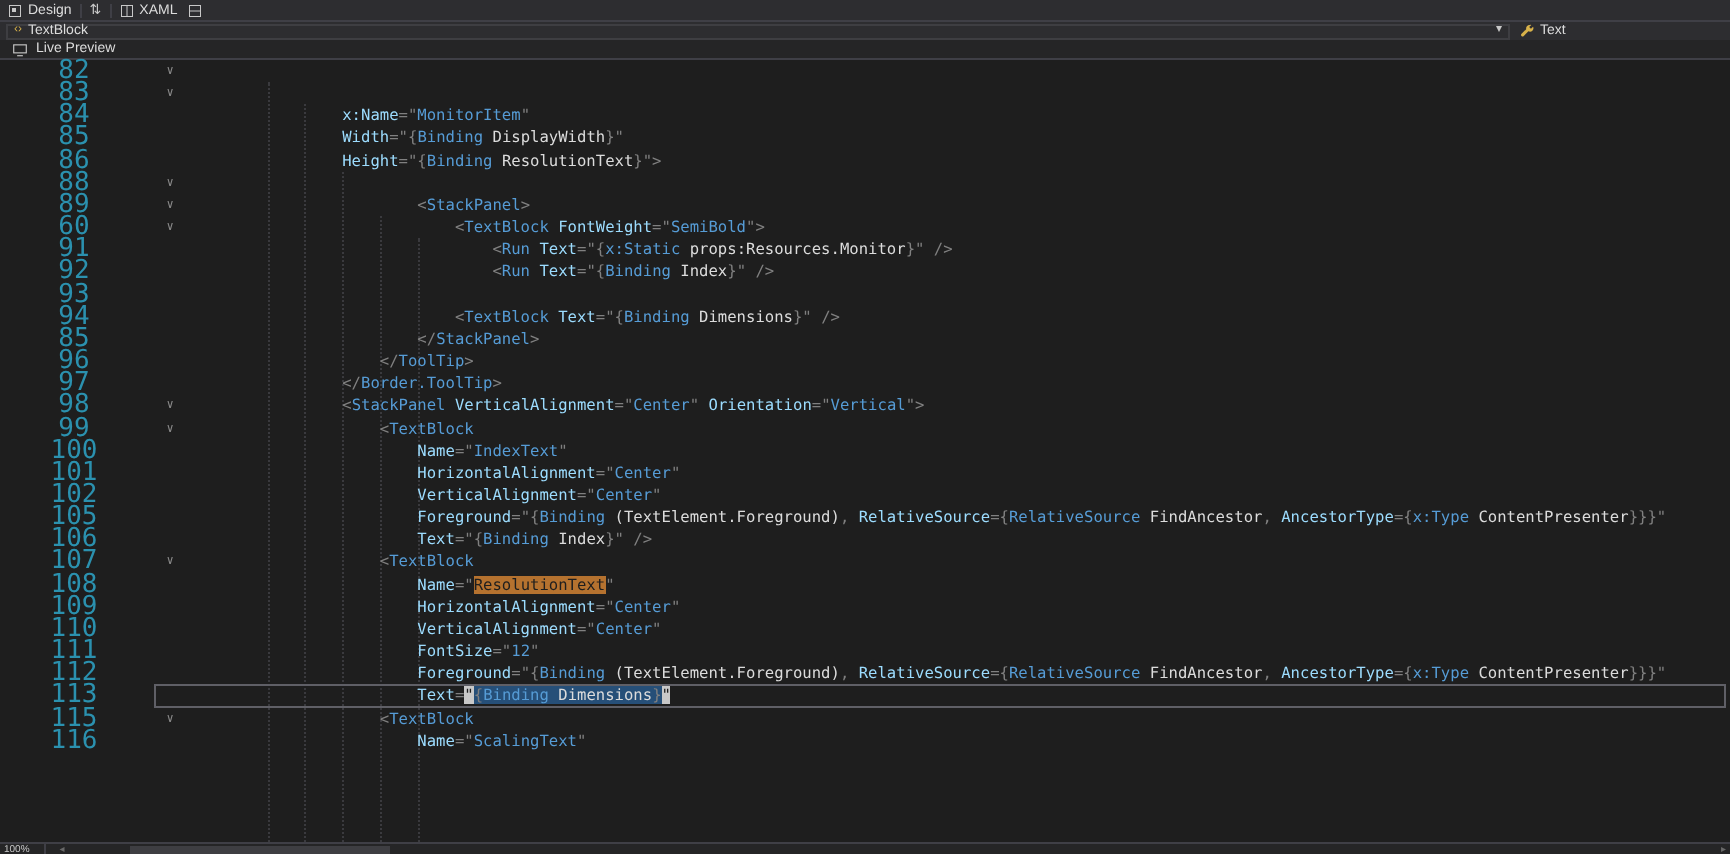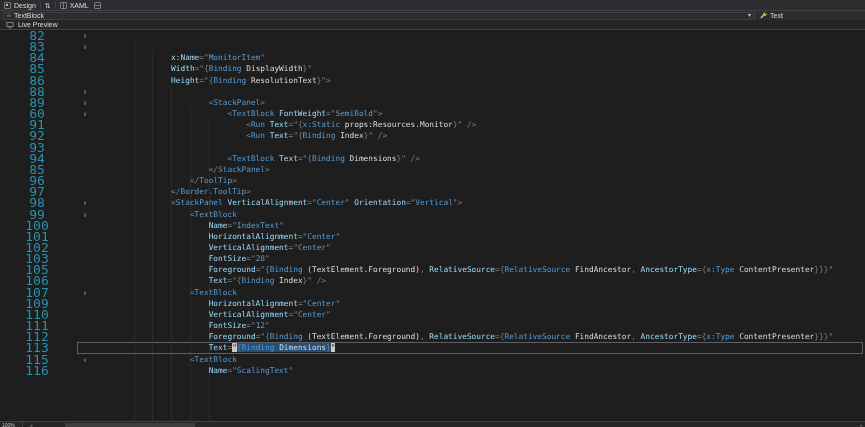--- a/index.html
+++ b/index.html
@@ -118,24 +118,24 @@
       <div class="line"><div class="ln">93</div><div class="fold"></div></div>
       <div class="line"><div class="ln">94</div><div class="fold"></div><div class="code"><span>                            </span><span class="tk-p">&lt;</span><span class="tk-e">TextBlock</span><span class="tk-w"> </span><span class="tk-a">Text</span><span class="tk-p">="{</span><span class="tk-v">Binding </span><span class="tk-m">Dimensions</span><span class="tk-p">}" /&gt;</span></div></div>
       <div class="line"><div class="ln">85</div><div class="fold"></div><div class="code"><span>                        </span><span class="tk-p">&lt;/</span><span class="tk-e">StackPanel</span><span class="tk-p">&gt;</span></div></div>
       <div class="line"><div class="ln">96</div><div class="fold"></div><div class="code"><span>                    </span><span class="tk-p">&lt;/</span><span class="tk-e">ToolTip</span><span class="tk-p">&gt;</span></div></div>
       <div class="line"><div class="ln">97</div><div class="fold"></div><div class="code"><span>                </span><span class="tk-p">&lt;/</span><span class="tk-e">Border.ToolTip</span><span class="tk-p">&gt;</span></div></div>
       <div class="line"><div class="ln">98</div><div class="fold">∨</div><div class="code"><span>                </span><span class="tk-p">&lt;</span><span class="tk-e">StackPanel</span><span class="tk-w"> </span><span class="tk-a">VerticalAlignment</span><span class="tk-p">="</span><span class="tk-v">Center</span><span class="tk-p">"</span><span class="tk-w"> </span><span class="tk-a">Orientation</span><span class="tk-p">="</span><span class="tk-v">Vertical</span><span class="tk-p">"&gt;</span></div></div>
       <div class="line"><div class="ln">99</div><div class="fold">∨</div><div class="code"><span>                    </span><span class="tk-p">&lt;</span><span class="tk-e">TextBlock</span></div></div>
       <div class="line"><div class="ln">100</div><div class="fold"></div><div class="code"><span>                        </span><span class="tk-a">Name</span><span class="tk-p">="</span><span class="tk-v">IndexText</span><span class="tk-p">"</span></div></div>
       <div class="line"><div class="ln">101</div><div class="fold"></div><div class="code"><span>                        </span><span class="tk-a">HorizontalAlignment</span><span class="tk-p">="</span><span class="tk-v">Center</span><span class="tk-p">"</span></div></div>
       <div class="line"><div class="ln">102</div><div class="fold"></div><div class="code"><span>                        </span><span class="tk-a">VerticalAlignment</span><span class="tk-p">="</span><span class="tk-v">Center</span><span class="tk-p">"</span></div></div>
-      <div class="line"><div class="ln">103</div><div class="fold"></div><div class="code"><span>                        </span><span class="tk-a">FontSize</span><span class="tk-p">="</span><span class="tk-v">28</span><span class="tk-p">"</span></div></div>
       <div class="line"><div class="ln">105</div><div class="fold"></div><div class="code"><span>                        </span><span class="tk-a">Foreground</span><span class="tk-p">="{</span><span class="tk-v">Binding </span><span class="tk-m">(TextElement.Foreground)</span><span class="tk-p">, </span><span class="tk-a">RelativeSource</span><span class="tk-p">={</span><span class="tk-v">RelativeSource </span><span class="tk-m">FindAncestor</span><span class="tk-p">, </span><span class="tk-a">AncestorType</span><span class="tk-p">={</span><span class="tk-v">x:Type </span><span class="tk-m">ContentPresenter</span><span class="tk-p">}}}"</span></div></div>
       <div class="line"><div class="ln">106</div><div class="fold"></div><div class="code"><span>                        </span><span class="tk-a">Text</span><span class="tk-p">="{</span><span class="tk-v">Binding </span><span class="tk-m">Index</span><span class="tk-p">}" /&gt;</span></div></div>
       <div class="line"><div class="ln">107</div><div class="fold">∨</div><div class="code"><span>                    </span><span class="tk-p">&lt;</span><span class="tk-e">TextBlock</span></div></div>
+      <div class="line"><div class="ln">108</div><div class="fold"></div><div class="code"><span>                        </span><span class="tk-a">Name</span><span class="tk-p">="</span><span class="tk-f">ResolutionText</span><span class="tk-p">"</span></div></div>
       <div class="line"><div class="ln">109</div><div class="fold"></div><div class="code"><span>                        </span><span class="tk-a">HorizontalAlignment</span><span class="tk-p">="</span><span class="tk-v">Center</span><span class="tk-p">"</span></div></div>
       <div class="line"><div class="ln">110</div><div class="fold"></div><div class="code"><span>                        </span><span class="tk-a">VerticalAlignment</span><span class="tk-p">="</span><span class="tk-v">Center</span><span class="tk-p">"</span></div></div>
       <div class="line"><div class="ln">111</div><div class="fold"></div><div class="code"><span>                        </span><span class="tk-a">FontSize</span><span class="tk-p">="</span><span class="tk-v">12</span><span class="tk-p">"</span></div></div>
       <div class="line"><div class="ln">112</div><div class="fold"></div><div class="code"><span>                        </span><span class="tk-a">Foreground</span><span class="tk-p">="{</span><span class="tk-v">Binding </span><span class="tk-m">(TextElement.Foreground)</span><span class="tk-p">, </span><span class="tk-a">RelativeSource</span><span class="tk-p">={</span><span class="tk-v">RelativeSource </span><span class="tk-m">FindAncestor</span><span class="tk-p">, </span><span class="tk-a">AncestorType</span><span class="tk-p">={</span><span class="tk-v">x:Type </span><span class="tk-m">ContentPresenter</span><span class="tk-p">}}}"</span></div></div>
       <div class="line current"><div class="ln">113</div><div class="fold"></div><div class="code"><span>                        </span><span class="tk-a">Text</span><span class="tk-p">=</span><span class="tk-q">"</span><span class="tk-p tk-sel">{</span><span class="tk-v tk-sel">Binding </span><span class="tk-m tk-sel">Dimensions</span><span class="tk-p tk-sel">}</span><span class="tk-q">"</span></div><div class="curbox"></div></div>
       <div class="line"><div class="ln">115</div><div class="fold">∨</div><div class="code"><span>                    </span><span class="tk-p">&lt;</span><span class="tk-e">TextBlock</span></div></div>
       <div class="line"><div class="ln">116</div><div class="fold"></div><div class="code"><span>                        </span><span class="tk-a">Name</span><span class="tk-p">="</span><span class="tk-v">ScalingText</span><span class="tk-p">"</span></div></div>
     </div>
 </div>
 

